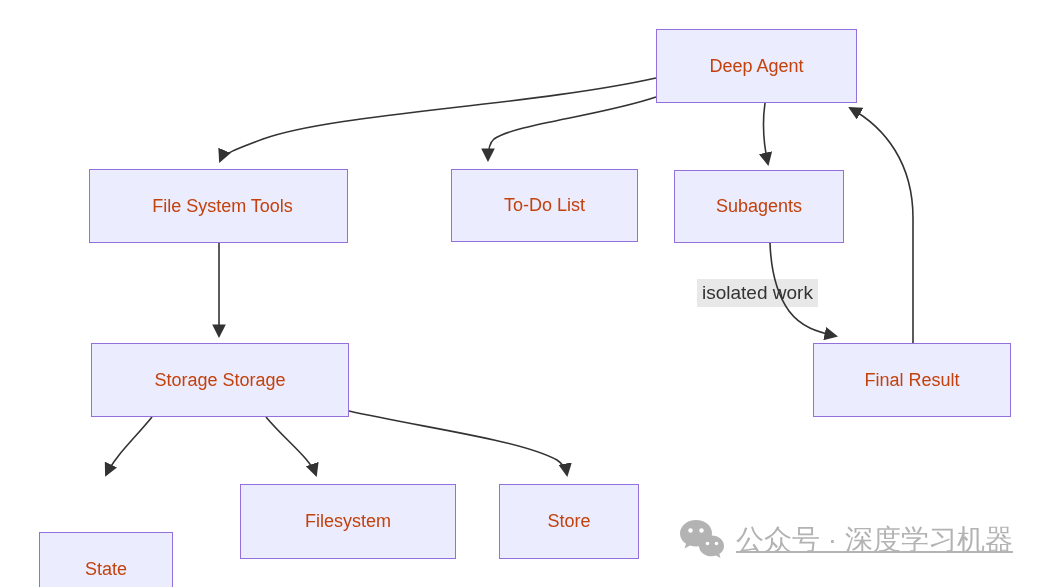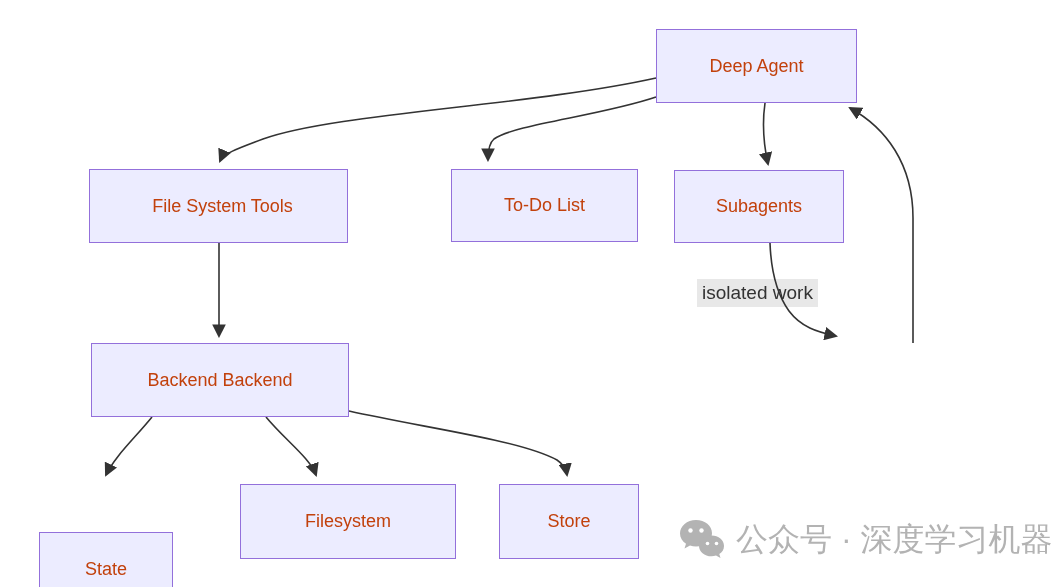--- a/index.html
+++ b/index.html
@@ -54,22 +54,23 @@
   }
   .watermark {
     position: absolute;
     left: 678px;
     top: 518px;
     z-index: 1;
     display: flex;
     align-items: center;
     gap: 11px;
     color: #b3b3b3;
-    font-size: 32px;
+    font-size: 28px;
     white-space: nowrap;
+    text-decoration: underline;
   }
   .wechat-icon {
     width: 47px;
     height: 44px;
     flex: 0 0 auto;
   }
 </style>
 </head>
 <body>
 
@@ -108,23 +109,26 @@
 
   <div class="node" style="left:419px; top:169px; width:187px; height:73px;margin-left:32px;">
     <span>To-Do List</span>
   </div>
 
   <div class="node" style="left:674px; top:170px; width:170px; height:73px;">
     <span>Subagents</span>
   </div>
 
   <div class="node" style="left:91px;  top:343px; width:258px; height:74px;">
-    <span>Backend Backend</span>
+    <span>Storage Storage</span>
   </div>
 
+  <div class="node" style="left:813px; top:343px; width:198px; height:74px;">
+    <span>Final Result</span>
+  </div>
 
   <div class="node" style="left:39px;  top:484px; width:134px; height:75px;margin-top:48px;">
     <span>State</span>
   </div>
 
   <div class="node" style="left:240px; top:484px; width:216px; height:75px;">
     <span>Filesystem</span>
   </div>
 
   <div class="node" style="left:499px; top:484px; width:140px; height:75px;">

